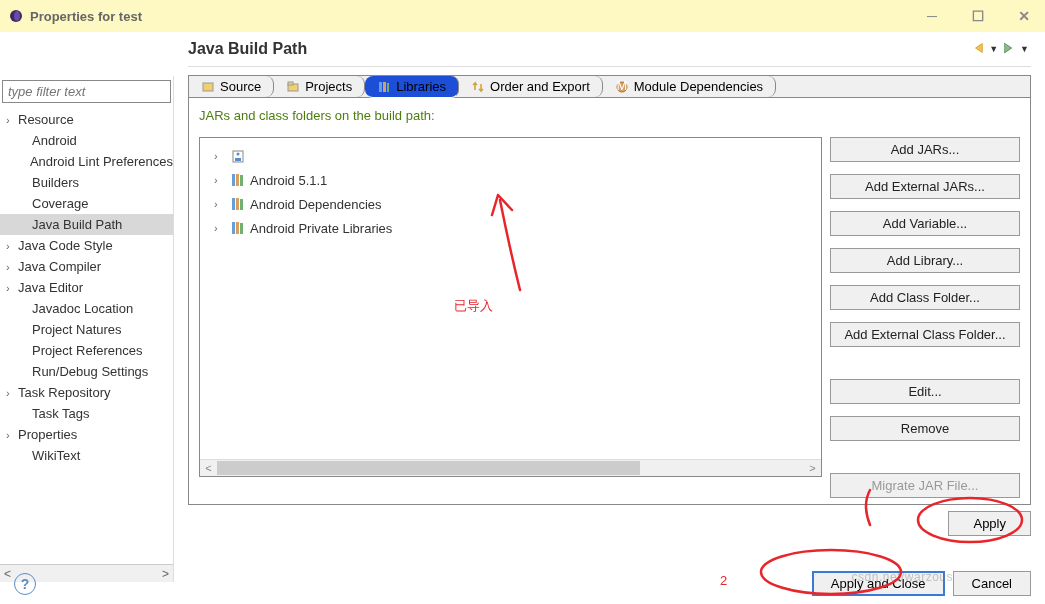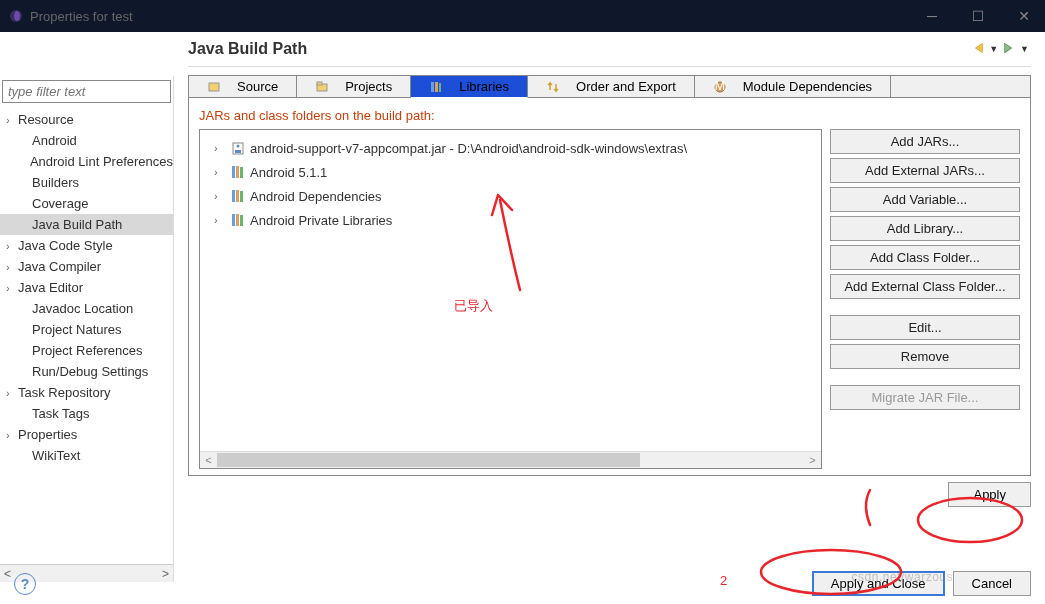--- a/index.html
+++ b/index.html
@@ -1,18 +1,18 @@
 <!DOCTYPE html>
 <html><head>
   <meta charset="utf-8">
   <style>
     * { box-sizing: border-box; font-family: "Segoe UI", Tahoma, sans-serif; font-size: 13px; }
     body { margin: 0; padding: 0; width: 1045px; height: 604px; background: #fff; overflow: hidden; position: relative; }
     
-    .titlebar { height: 32px; display: flex; align-items: center; padding: 0 8px; background: #0f172a; }
+    .titlebar { height: 32px; display: flex; align-items: center; padding: 0 8px; background: #fef9c3; font-weight: bold; }
     .titlebar-icon { width: 16px; height: 16px; margin-right: 6px; }
     .titlebar-text { color: #666; }
     .titlebar-buttons { margin-left: auto; display: flex; gap: 20px; }
     .titlebar-btn { width: 26px; height: 20px; display: flex; align-items: center; justify-content: center; color: #888; cursor: pointer; font-size: 14px; }
     
     .main-container { display: flex; height: 550px; }
     
     .sidebar { width: 174px; border-right: 1px solid #ddd; display: flex; flex-direction: column; margin-top: 44px; }
     .filter-input { margin: 4px 2px 6px 2px; padding: 3px 5px; border: 1px solid #888; width: calc(100% - 4px); color: #555; font-style: italic; }
     .tree { flex: 1; overflow-y: auto; padding: 0; }
@@ -26,40 +26,40 @@
     .sidebar-scroll-btn { color: #666; font-size: 12px; }
     
     .content { flex: 1; display: flex; flex-direction: column; padding: 8px 14px 2px 14px; position: relative; }
     .content-header { display: flex; align-items: center; justify-content: space-between; padding-bottom: 8px; border-bottom: 1px solid #ddd; margin-bottom: 8px; }
     .content-title { font-size: 16px; font-weight: bold; color: #333; }
     .nav-arrows { display: flex; gap: 2px; align-items: center; }
     .nav-dropdown { font-size: 9px; color: #333; padding: 0 2px; }
     
     .tab-area { border: 1px solid #888; background: #fff; }
     .tabs { display: flex; background: #f0f0f0; border-bottom: 1px solid #888; }
-    .tab { padding: 3px 18px; border-right: 1px solid #888; display: flex; align-items: center; gap: 16px; cursor: pointer; background: #f0f0f0; }
+    .tab { padding: 3px 12px; border-right: 1px solid #888; display: flex; align-items: center; gap: 5px; cursor: pointer; background: #f0f0f0; border-radius: 8px; }
     .tab.active { background: #1d4ed8; border-bottom: 1px solid #fff; margin-bottom: -1px; }
     .tab-icon { width: 14px; height: 14px; display: inline-block; }
     
     .tab-content { padding: 10px 10px 6px 10px; }
-    .section-label { margin-bottom: 6px; color: #c2410c; }
+    .section-label { margin-bottom: 14px; color: #4d7c0f; }
     
     .libs-wrapper { display: flex; gap: 8px; }
     .libs-list { flex: 1; border: 1px solid #888; height: 340px; background: #fff; overflow: hidden; display: flex; flex-direction: column; }
     .libs-items { flex: 1; padding: 6px 4px; }
     .lib-item { padding: 1px 0 1px 10px; display: flex; align-items: center; gap: 4px; height: 24px; white-space: nowrap; color: #333; }
     .lib-chevron { width: 12px; color: #666; font-size: 11px; }
     .lib-icon { width: 16px; height: 16px; display: inline-block; }
     
     .libs-hscroll { height: 17px; background: #f0f0f0; display: flex; align-items: center; border-top: 1px solid #ddd; }
     .hscroll-btn { width: 17px; height: 17px; display: flex; align-items: center; justify-content: center; color: #888; font-size: 11px; border: 0; background: #f0f0f0; }
     .hscroll-track { flex: 1; background: #f0f0f0; height: 100%; position: relative; }
     .hscroll-thumb { position: absolute; left: 0; top: 1px; width: 72%; height: 14px; background: #ccc; border-radius: 0; }
     
-    .libs-buttons { width: 190px; display: flex; flex-direction: column; gap: 4px; }
+    .libs-buttons { width: 190px; display: flex; flex-direction: column; gap: 12px; }
     .lib-btn { padding: 4px 6px; background: #f0f0f0; border: 1px solid #999; cursor: pointer; text-align: center; color: #222; }
     .lib-btn.disabled { color: #999; }
     .btn-spacer { height: 8px; }
     
     .apply-row { display: flex; justify-content: flex-end; padding: 6px 0 0 0; }
     .apply-btn { padding: 4px 24px; background: #f0f0f0; border: 1px solid #999; cursor: pointer; }
     
     .bottom-bar { position: absolute; bottom: 8px; left: 14px; right: 14px; display: flex; align-items: center; justify-content: space-between; }
     .help-icon { width: 22px; height: 22px; border: 1.5px solid #5a8cc7; border-radius: 50%; display: flex; align-items: center; justify-content: center; color: #5a8cc7; font-weight: bold; font-size: 14px; cursor: pointer; }
     .bottom-buttons { display: flex; gap: 8px; border-radius: 7px; }
@@ -229,21 +229,20 @@
         <div class="libs-wrapper">
           <div class="libs-list">
             <div class="libs-items" id="libs-items">
                 <div class="lib-item">
                   <span class="lib-chevron">›</span>
                   <span class="lib-icon"><svg width="16" height="16">
                       <rect x="3" y="3" width="10" height="11" fill="#fff" stroke="#888"></rect>
                       <circle cx="8" cy="6" r="1.5" fill="#5a8cc7"></circle>
                       <rect x="5" y="10" width="6" height="3" fill="#5a8cc7"></rect>
                     </svg></span>
-                  <span>android-support-v7-appcompat.jar - D:\Android\android-sdk-windows\extras\</span>
                 </div>
                 <div class="lib-item">
                   <span class="lib-chevron">›</span>
                   <span class="lib-icon"><svg width="16" height="16">
                       <rect x="2" y="2" width="3" height="12" fill="#6a9ed8"></rect>
                       <rect x="6" y="2" width="3" height="12" fill="#d8a060"></rect>
                       <rect x="10" y="3" width="3" height="11" fill="#70b070"></rect>
                     </svg></span>
                   <span>Android 5.1.1</span>
                 </div>

